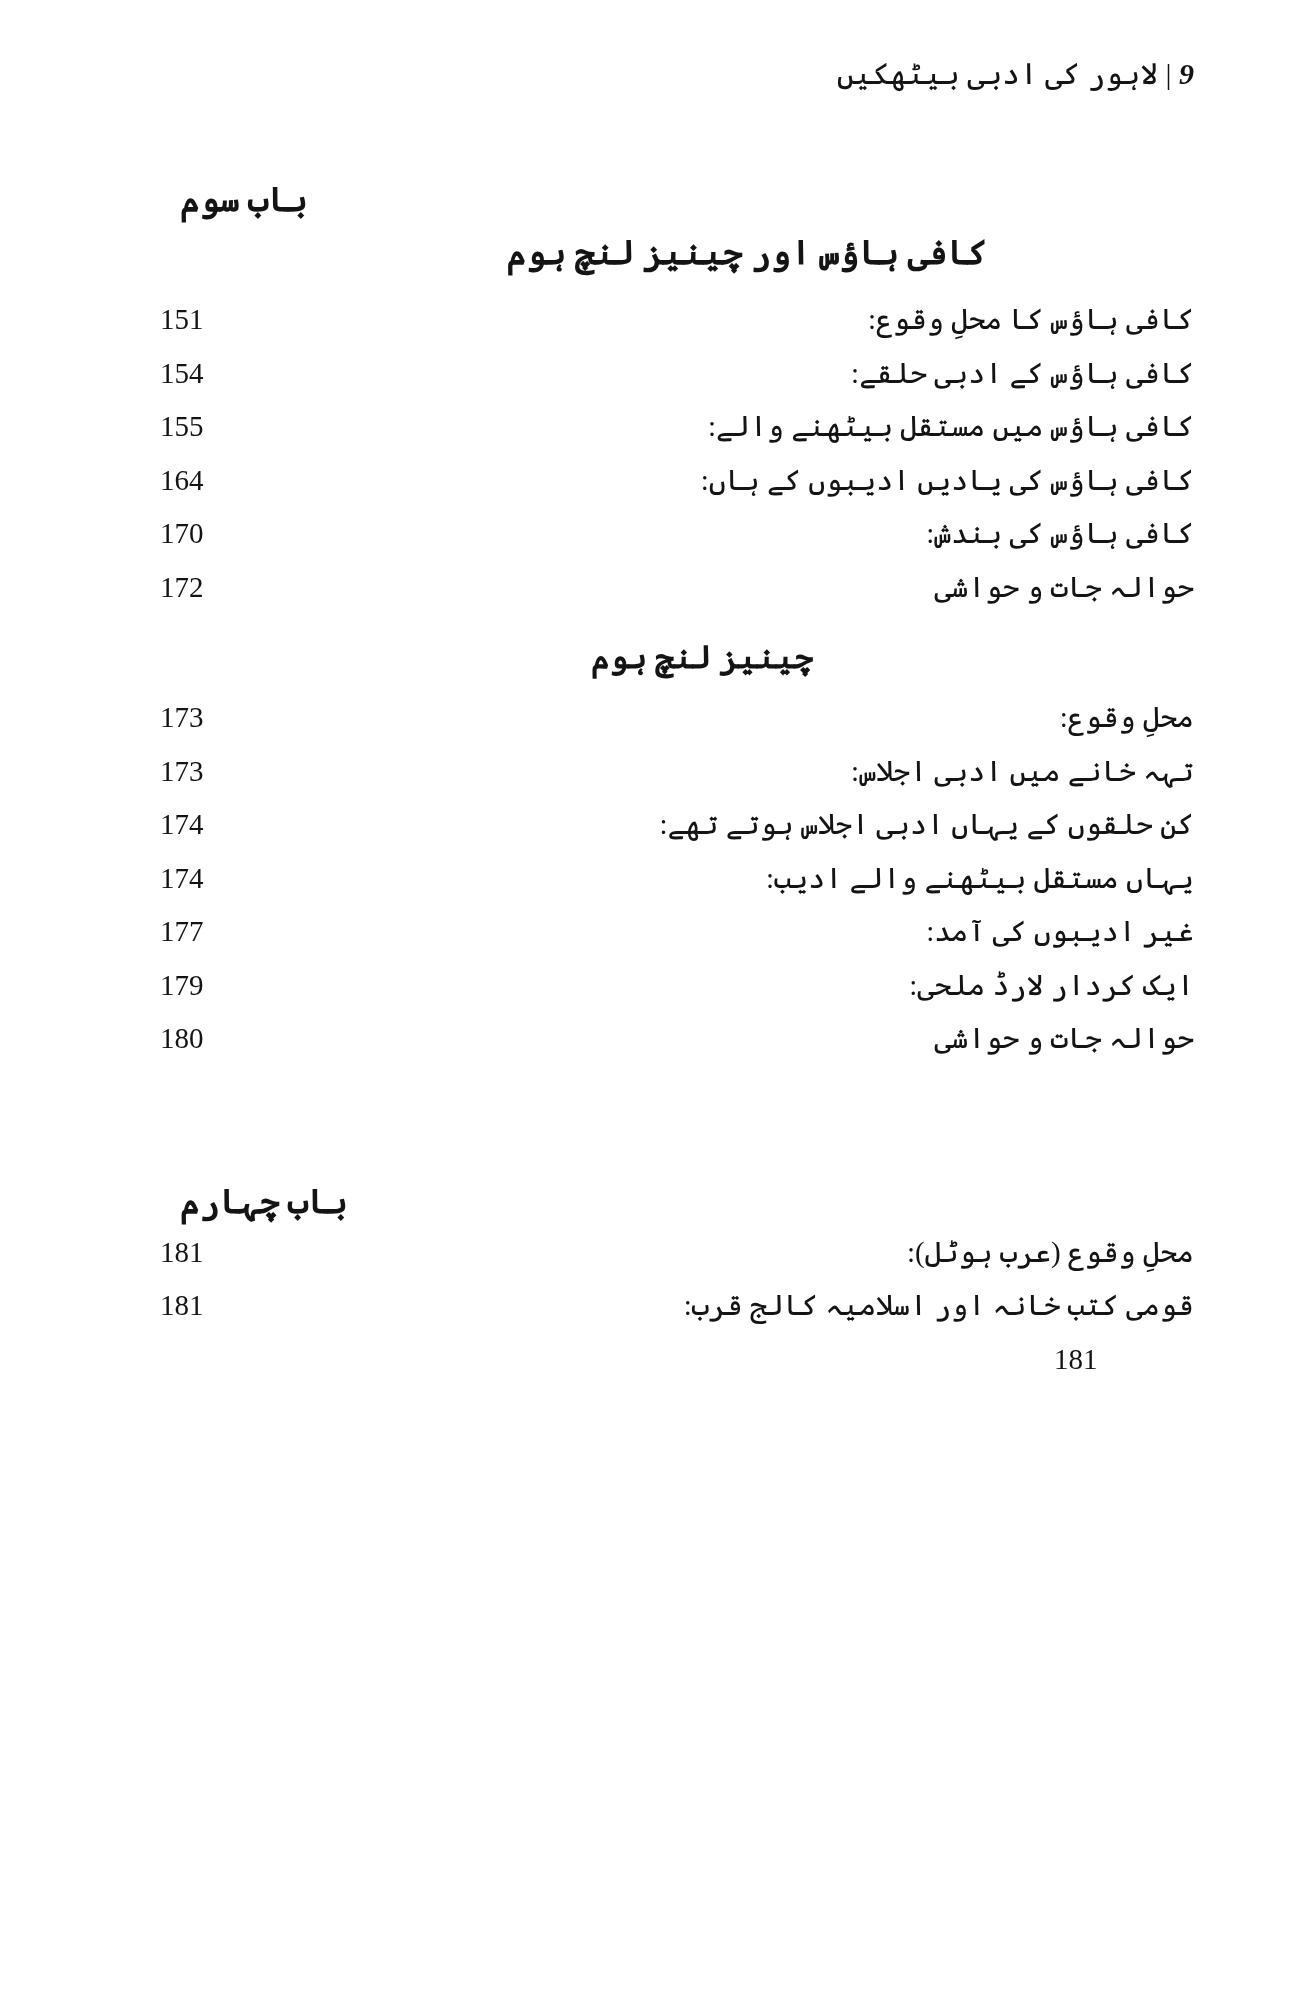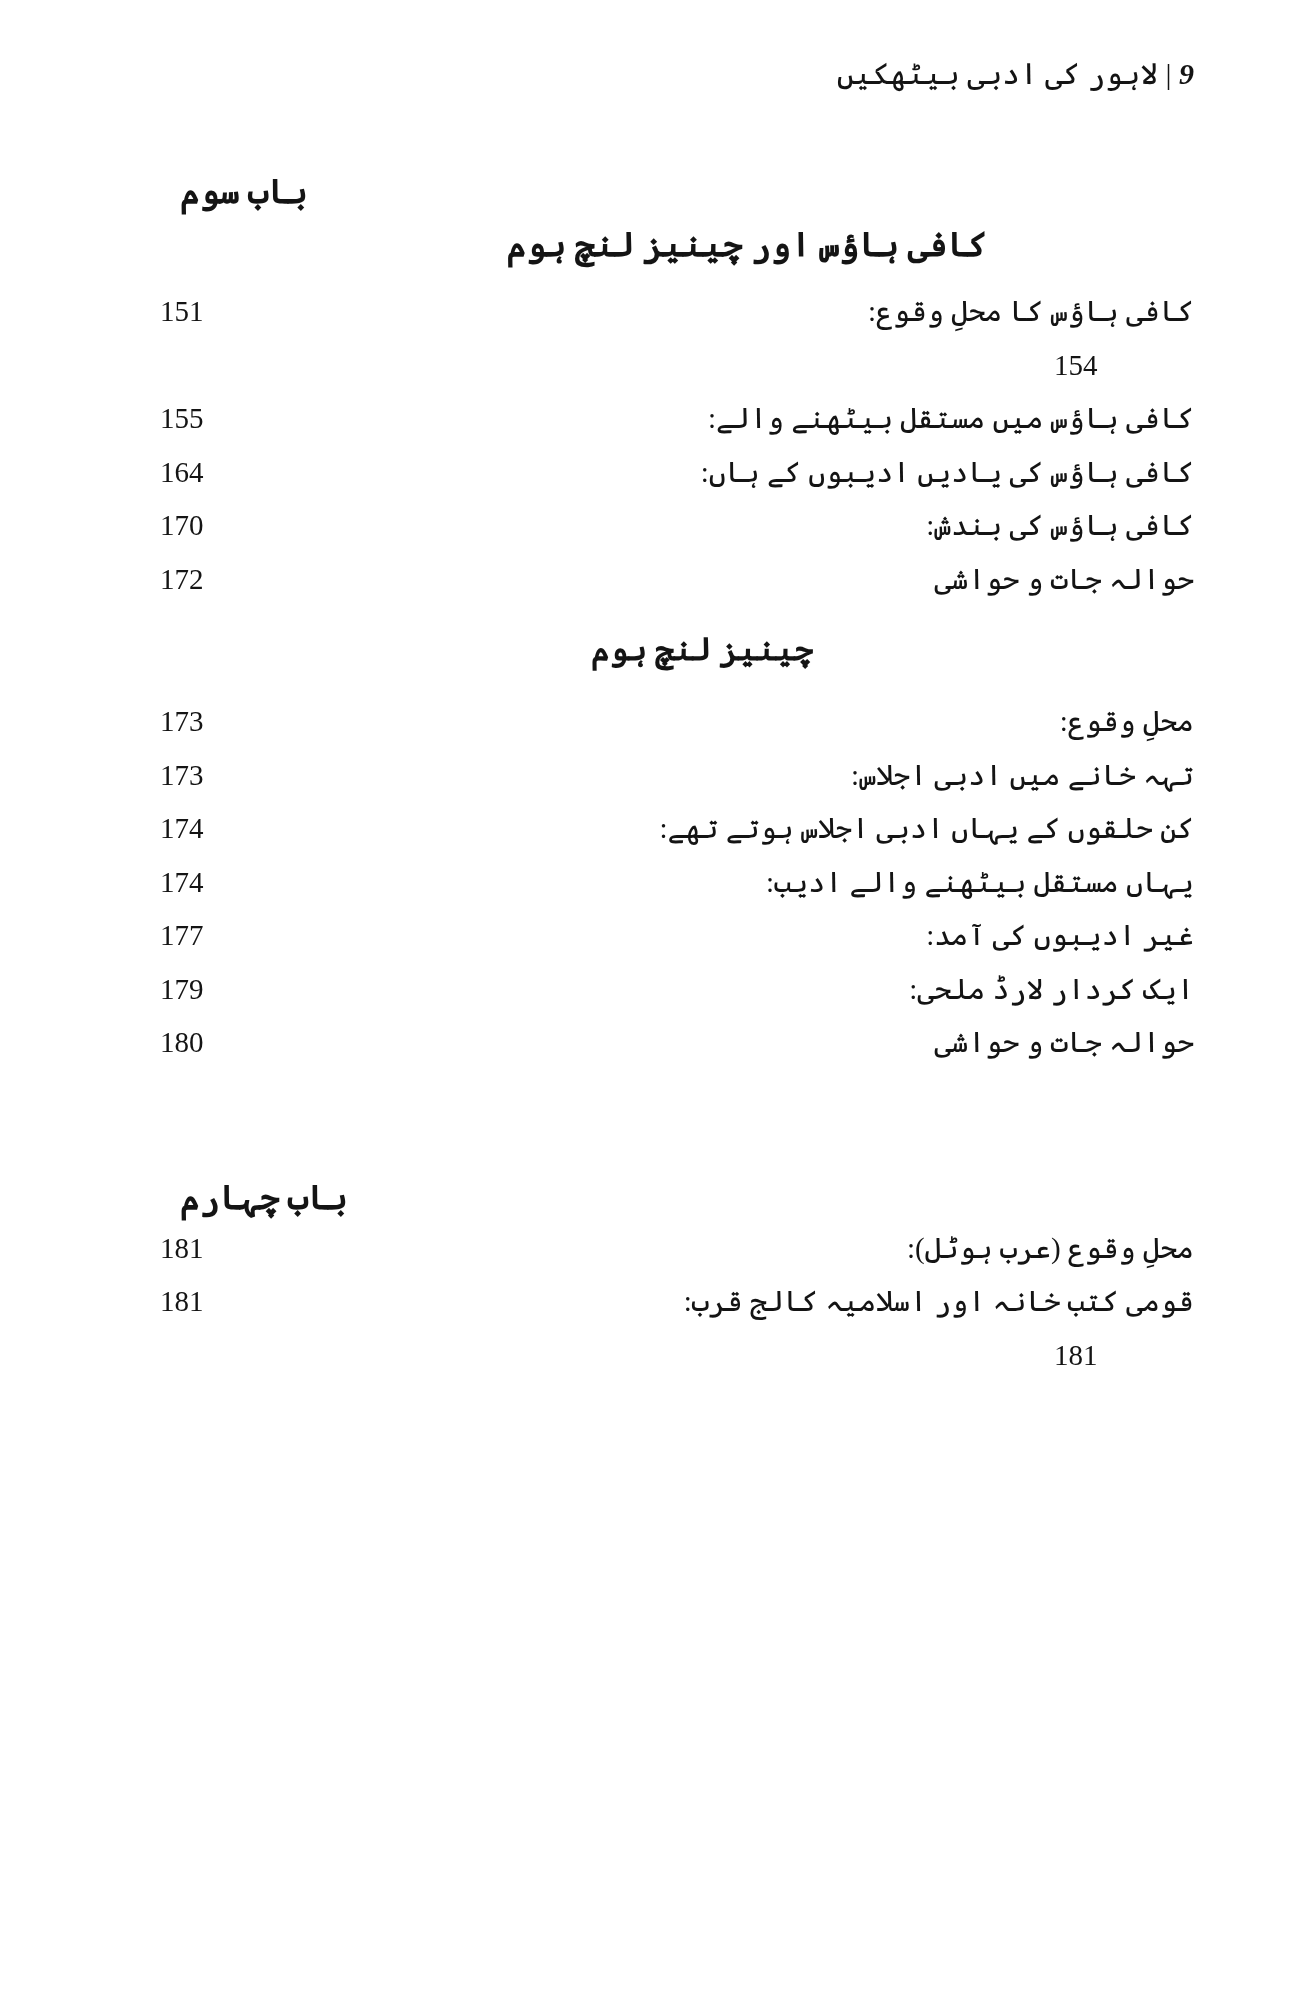--- a/index.html
+++ b/index.html
@@ -48,37 +48,37 @@
     top: 165px;
     right: 120px;
     left: 120px;
     direction: rtl;
   }
 
   .chapter-title {
     text-align: left;
     font-size: 34px;
     font-weight: bold;
-    margin: 4px 0 6px 0;
+    margin: 12px 0 6px 0;
     padding-left: 60px;
     line-height: 1.35;
   }
   .chapter-subtitle {
     text-align: center;
     font-size: 34px;
     font-weight: bold;
     margin: 0 0 22px 0;
     padding-left: 180px;
     line-height: 1.4;
   }
   .section-heading {
     text-align: center;
     font-size: 32px;
     font-weight: bold;
-    margin: 26px 0 28px 0;
+    margin: 26px 0 16px 0;
     padding-left: 210px;
     padding-right: 120px;
     line-height: 1.4;
   }
 
   
   .toc-list {
     margin: 0;
     padding: 0;
     list-style: none;
@@ -127,20 +127,21 @@
     <div>
       <div class="chapter-title">باب سوم</div>
       <div class="chapter-subtitle">کافی ہاؤس اور چینیز لنچ ہوم</div>
 
       <ul class="toc-list">
         <li class="toc-row">
           <span class="toc-entry">کافی ہاؤس کا محلِ وقوع:</span>
           <span class="toc-page">151</span>
         </li>
         <li class="toc-row">
+          <span class="toc-entry">کافی ہاؤس کے ادبی حلقے:</span>
           <span class="toc-page">154</span>
         </li>
         <li class="toc-row">
           <span class="toc-entry">کافی ہاؤس میں مستقل بیٹھنے والے:</span>
           <span class="toc-page">155</span>
         </li>
         <li class="toc-row">
           <span class="toc-entry">کافی ہاؤس کی یادیں ادیبوں کے ہاں:</span>
           <span class="toc-page">164</span>
         </li>

